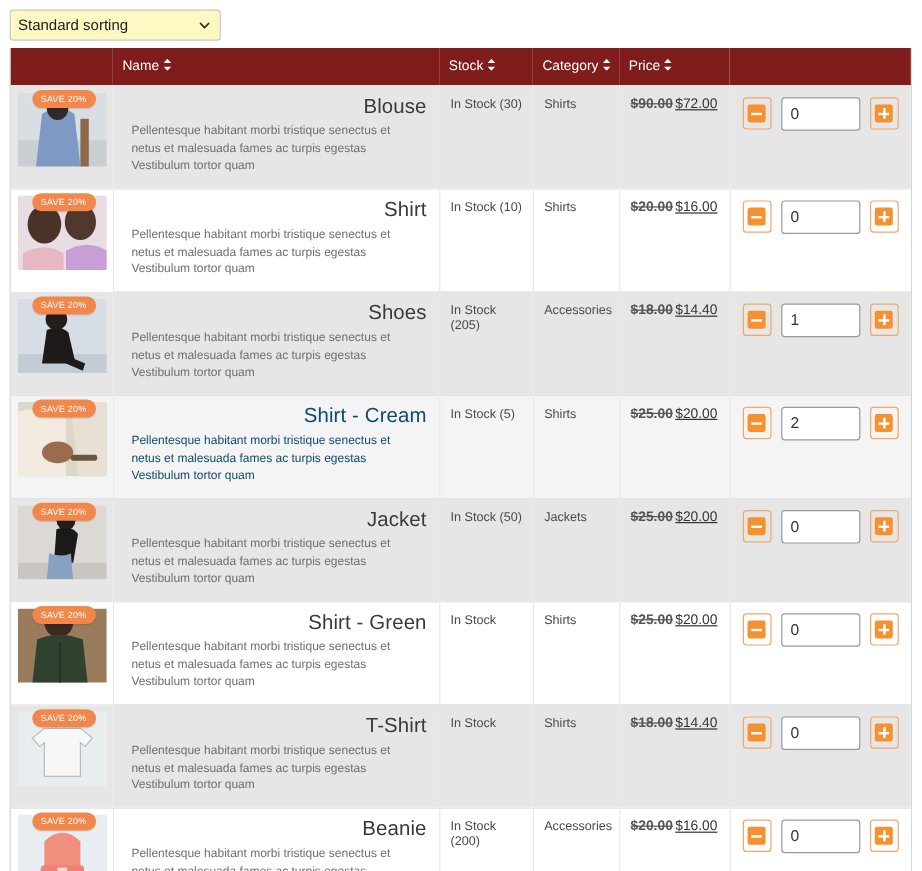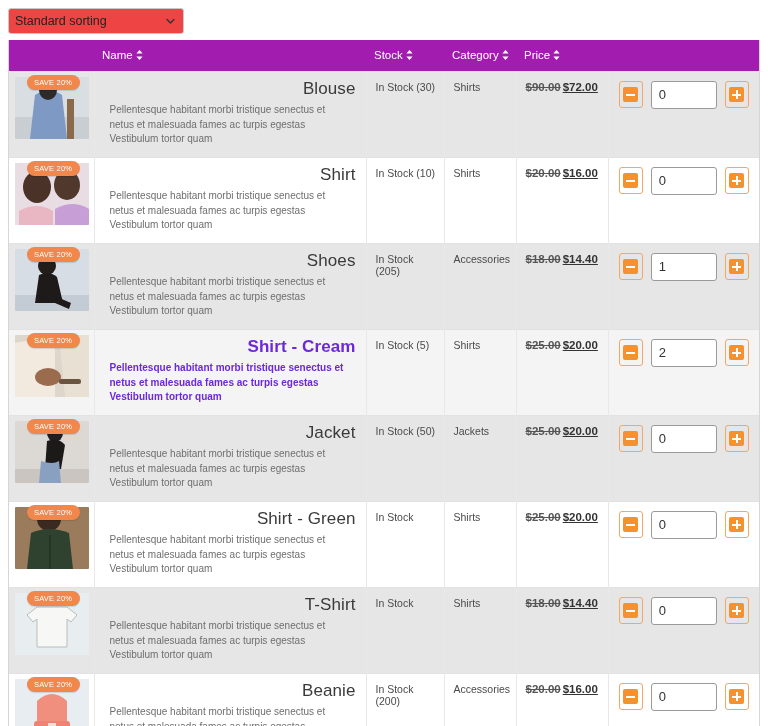--- a/index.html
+++ b/index.html
@@ -10,21 +10,21 @@
     font-family: "Liberation Sans", sans-serif;
     overflow: hidden;
   }
   #app { width: 768px; height: 726px; position: relative; }
 
   
   .sort-wrap { padding: 8px 8px 6px 8px; }
   .sort-select {
     width: 176px; height: 26px;
     border: 1px solid #c8c8c8; border-radius: 3px;
-    background: #ef4444;
+    background: #fef9c3;
     font-family: "Liberation Sans", sans-serif;
     font-size: 12.5px; color: #222;
     padding: 0 6px;
     appearance: none; -webkit-appearance: none;
     position: relative;
   }
   .sort-shell { position: relative; display: inline-block; }
   .sort-caret {
     position: absolute; right: 9px; top: 50%; transform: translateY(-50%);
     pointer-events: none; width: 9px; height: 9px;
@@ -34,21 +34,21 @@
   .tbl-outer {
     margin: 0 8px;
     border: 1px solid #d6d6d6;
     border-top: none;
     width: 752px;
     background: #fff;
   }
   table.grid { border-collapse: collapse; width: 750px; table-layout: fixed; }
 
   thead th {
-    background: #a21caf;
+    background: #7f1d1d;
     color: #ffffff;
     font-size: 11.5px;
     font-weight: normal;
     text-align: left;
     height: 31px;
     padding: 0 8px;
     vertical-align: middle;
     white-space: nowrap;
   }
   .col-img   { width: 85px; }
@@ -98,26 +98,26 @@
   .p-title {
     font-size: 17px; color: #3a3a3a; font-weight: normal;
     line-height: 1.15; margin: 0 0 5px 0;
     letter-spacing: .1px;
     text-align: right;
   }
   .p-desc {
     font-size: 10px; color: #6e6e6e; line-height: 1.45; margin: 4px;
     max-width: 252px;
   }
-  tr.r-hl .p-title, tr.r-hl .p-desc { color: #6d28d9; font-weight: bold; }
+  tr.r-hl .p-title, tr.r-hl .p-desc { color: #0c4a6e; }
 
   .txt-cell { padding: 9px 8px 0 9px; font-size: 10.5px; color: #4a4a4a; }
   .price-cell { padding: 9px 8px 0 9px; font-size: 11.5px; white-space: nowrap; }
   .price-old { color: #555; text-decoration: line-through; font-weight: bold; }
-  .price-new { color: #333; text-decoration: underline; font-weight: bold; margin-left: 2px; }
+  .price-new { color: #333; text-decoration: underline; font-weight: normal; margin-left: 2px; }
 
   
   .qty-cell { padding: 9px 10px 0 10px; }
   .qty-row { display: flex; align-items: center; gap: 8px; }
   .step-btn {
     width: 30px; height: 27px;
     border: 1px solid #f0a868;
     border-radius: 3px;
     background: transparent;
     display: flex; align-items: center; justify-content: center;

